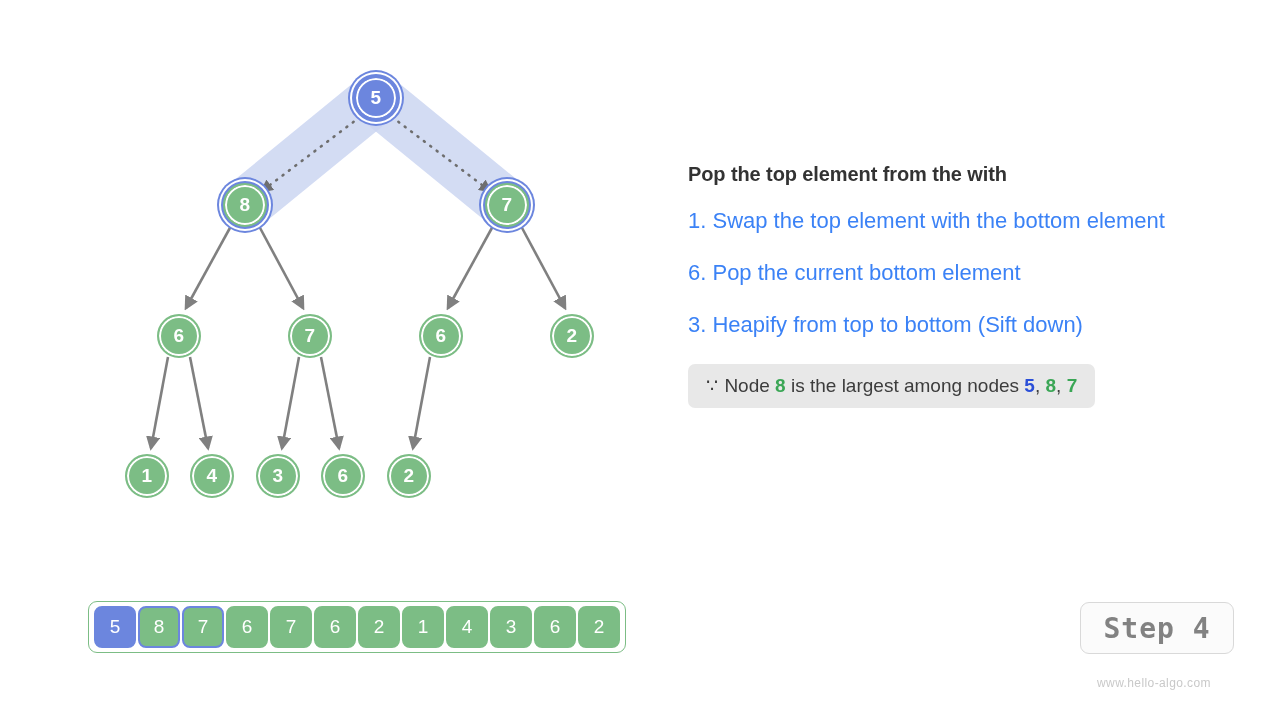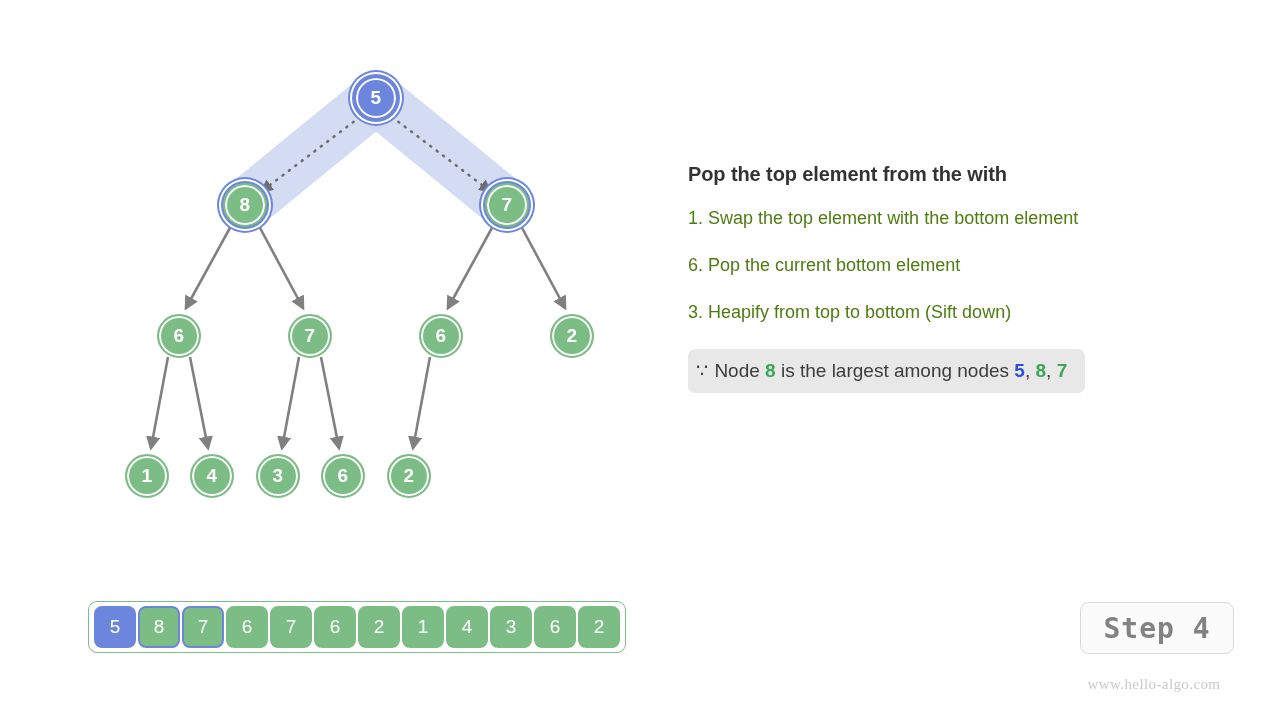--- a/index.html
+++ b/index.html
@@ -67,30 +67,30 @@
     width: 560px;
   }
   #panel-title {
     font-size: 20px;
     font-weight: 700;
     color: #333333;
     margin: 0 0 22px 0;
     letter-spacing: -0.1px;
   }
   .step-line {
-    font-size: 18px;
-    color: #4d7c0f;
+    font-size: 22px;
+    color: #3b82f6;
     margin-bottom: 26px;
     white-space: nowrap;
   }
   #note-box {
     display: inline-block;
     background: #e8e8e8;
     border-radius: 7px;
-    padding: 10px 18px 11px 8px;
+    padding: 10px 18px 11px 18px;
     font-size: 19px;
     color: #3c3c3c;
     white-space: nowrap;
   }
   .num-green { color: #3aa655; font-weight: 700; }
   .num-blue  { color: #2b4fd8; font-weight: 700; }
   .because   { letter-spacing: 1px; }
 
   
   #array-wrap {
@@ -145,22 +145,22 @@
     font-weight: 700;
     color: #828282;
     letter-spacing: 1px;
   }
   #footer-url {
     position: absolute;
     left: 1074px;
     top: 676px;
     width: 160px;
     text-align: center;
-    font-family: Liberation Serif, serif;
-    font-size: 15px;
+    font-family: Liberation Sans, sans-serif;
+    font-size: 12px;
     color: #c9c9c9;
     letter-spacing: 0.4px;
   }
 </style>
 </head>
 <body>
 
 <div id="tree-area">
   <svg id="tree-svg" viewBox="0 0 680 560" xmlns="http://www.w3.org/2000/svg">
     <defs>

